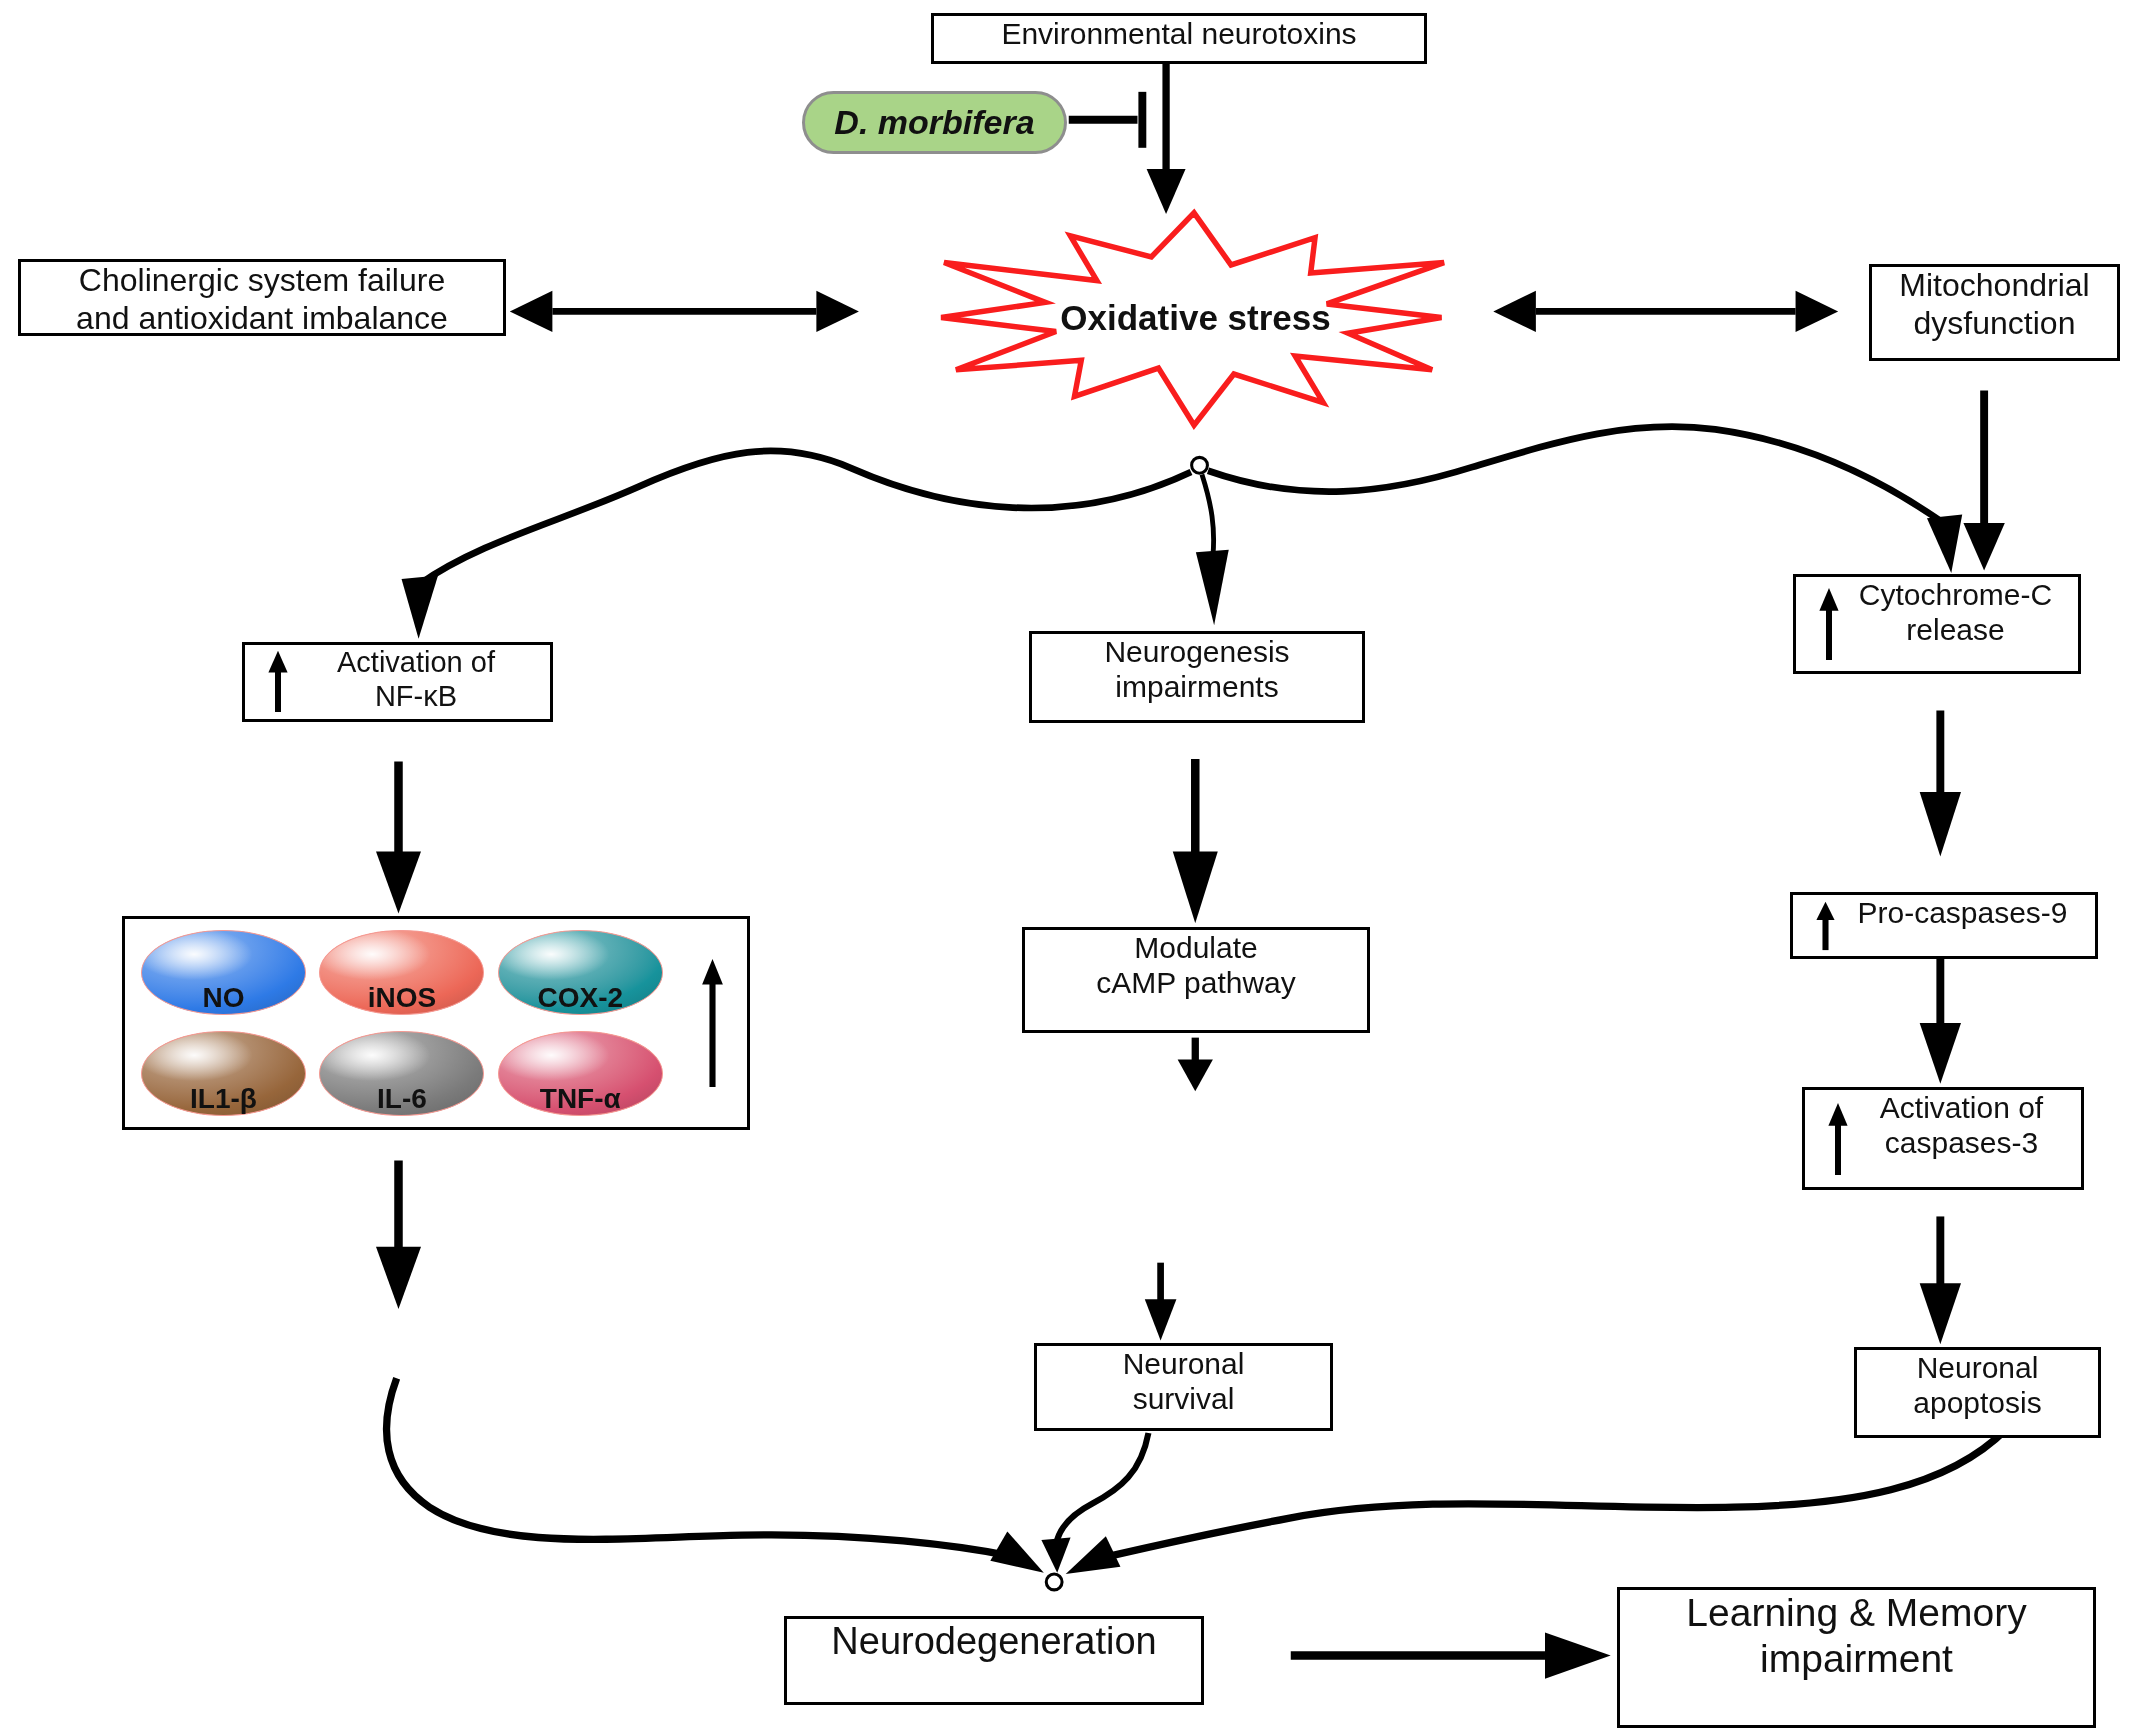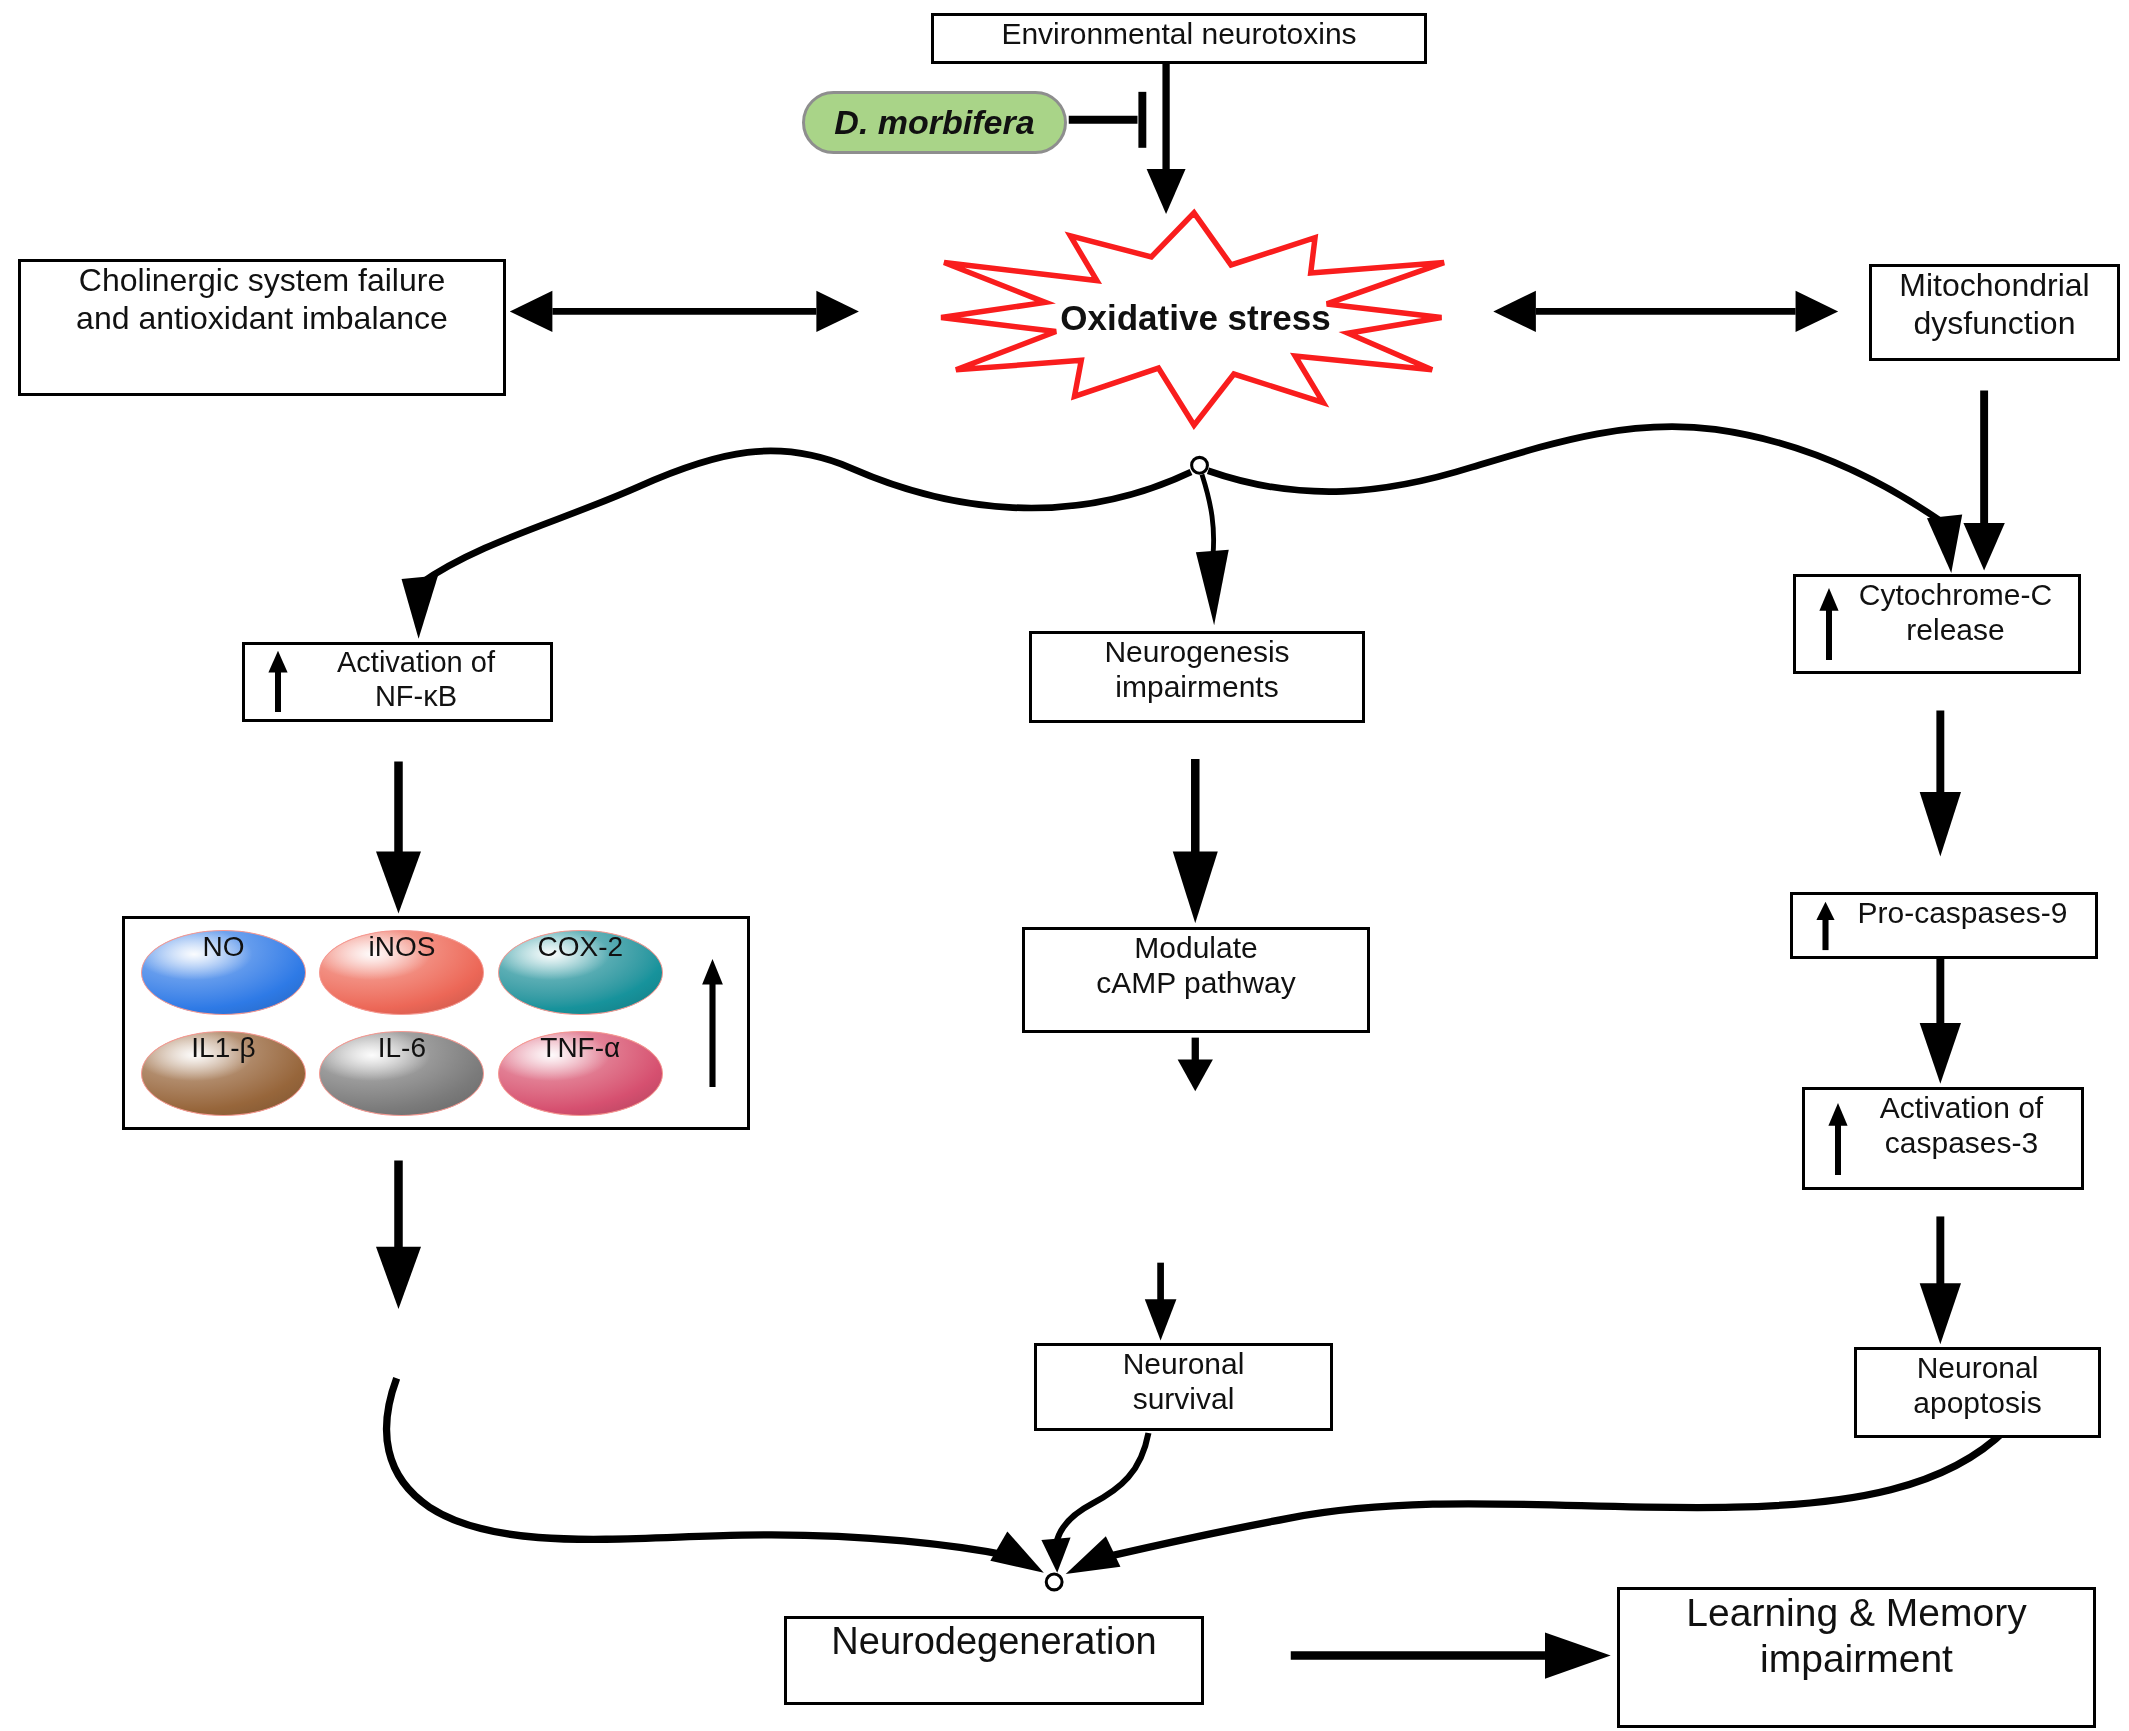--- a/index.html
+++ b/index.html
@@ -20,27 +20,27 @@
   .pill{
     position:absolute;box-sizing:border-box;display:flex;align-items:center;justify-content:center;
     border:3px solid #8e8e8e;border-radius:34px;background:var(--c,#a9d488);
     font-weight:bold;font-style:italic;
   }
   .burst-label{
     position:absolute;display:flex;align-items:center;justify-content:center;
     font-weight:bold;text-align:center;
   }
   .oval{
-    position:relative;display:flex;align-items:flex-start;justify-content:center;
+    position:relative;display:flex;align-items:flex-end;justify-content:center;
     border-radius:50%;border:1.8px solid #f59a93;box-sizing:border-box;
     background-color:var(--c,#999);
     background-image:
       radial-gradient(ellipse 55% 48% at 32% 28%, rgba(255,255,255,.96), rgba(255,255,255,0) 65%),
       radial-gradient(ellipse 130% 130% at 30% 22%, color-mix(in srgb, var(--c,#999) 50%, #fff) 0%, var(--c,#999) 55%, color-mix(in srgb, var(--c,#999) 68%, #000) 100%);
-    font-weight:normal;
+    font-weight:bold;
   }
   .cyto-grid{
     position:absolute;left:122px;top:916px;width:628px;height:214px;
     border:3.7px solid #000;background:#fff;box-sizing:border-box;
     display:grid;grid-template-columns:repeat(3,165px);grid-auto-rows:85px;
     gap:16px 13.4px;padding:11px 0 0 16px;
   }
   .cyto-grid .oval{font-size:28px;}
   .creb-box{
     position:absolute;left:948px;top:1093px;width:470px;height:164px;
@@ -171,21 +171,21 @@
   </div>
 
   <div class="pill" style="left: 802px; top: 91px; width: 265px; height: 63px; font-size: 34px; --c: #a9d488; border-color: rgb(142, 142, 142);">
     <span class="box-label">D. morbifera</span>
   </div>
 
   <div class="burst-label" style="left:998px;top:296px;width:395px;height:44px;font-size:35px;">
     <span>Oxidative stress</span>
   </div>
 
-  <div class="box" style="left:18px;top:259px;width:488px;height:137px;font-size:32px;">
+  <div class="box" style="left:18px;top:259px;width:488px;height:77px;font-size:32px;">
     <span class="box-label">Cholinergic system failure
 and antioxidant imbalance</span>
   </div>
 
   <div class="box" style="left:1869px;top:264px;width:251px;height:97px;font-size:32px;">
     <span class="box-label">Mitochondrial
 dysfunction</span>
   </div>
 
   <div class="box" style="left:242px;top:642px;width:311px;height:80px;font-size:29px;padding-left:37px;">

